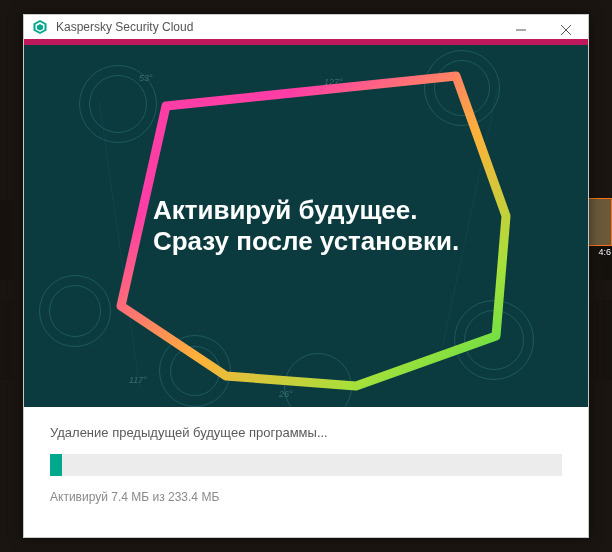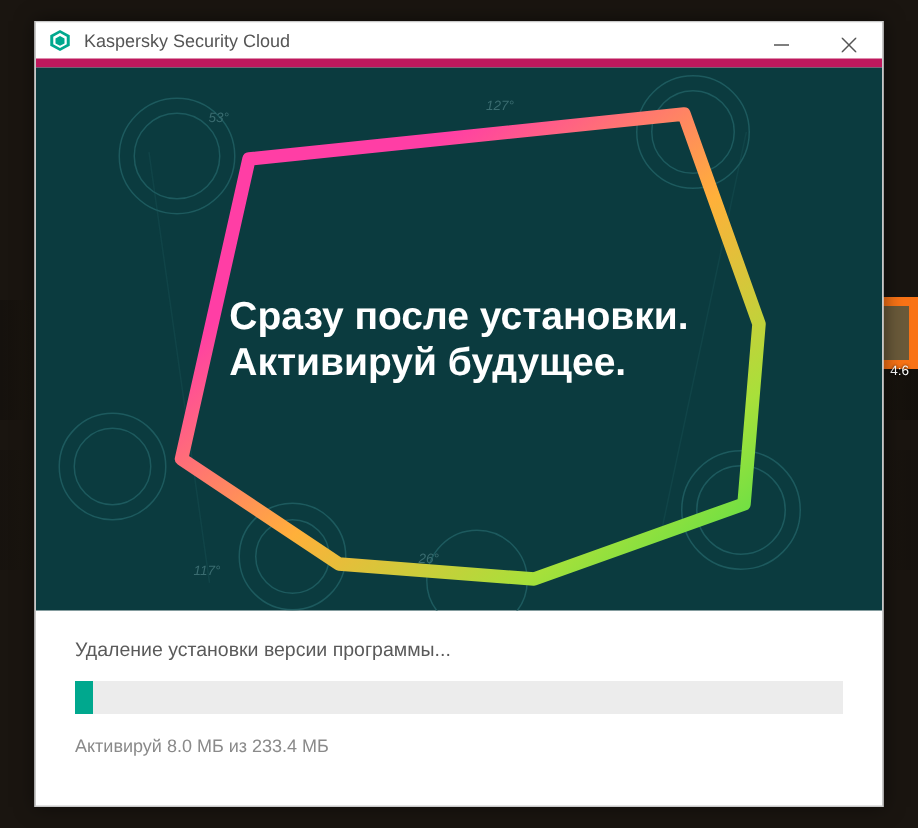--- a/index.html
+++ b/index.html
@@ -133,21 +133,21 @@
   height: 80px;
   left: 0; right: 0;
 }
 .side-thumb {
   position: absolute;
   right: 0;
   top: 198px;
   width: 34px;
   height: 48px;
   background: #6a5a3a;
-  border: 6px solid #f97316;
+  border: 1px solid #f97316;
 }
 .side-thumb .tag {
   position: absolute;
   bottom: -12px;
   right: 0;
   font-size: 9px;
   color: #fff;
   text-shadow: 0 0 2px #000;
 }
 </style>
@@ -197,46 +197,46 @@
     <div class="circ" style="width:80px;height:80px;left:430px;top:255px;"></div>
     <div class="circ" style="width:60px;height:60px;left:440px;top:265px;"></div>
     <div class="circ" style="width:72px;height:72px;left:135px;top:290px;"></div>
     <div class="circ" style="width:50px;height:50px;left:146px;top:301px;"></div>
     <div class="circ" style="width:68px;height:68px;left:260px;top:308px;"></div>
 
     <div class="line" style="width:1px;height:290px;left:95px;top:55px;transform:rotate(-8deg);opacity:0.3"></div>
     <div class="line" style="width:1px;height:270px;left:445px;top:40px;transform:rotate(12deg);opacity:0.3"></div>
 
     <span class="dim-label" style="left:115px;top:28px">53°</span>
-    <span class="dim-label" style="left:300px;top:20px">127°</span>
+    <span class="dim-label" style="left:300px;top:32px">127°</span>
     <span class="dim-label" style="left:105px;top:330px">117°</span>
-    <span class="dim-label" style="left:255px;top:322px">26°</span>
+    <span class="dim-label" style="left:255px;top:344px">26°</span>
 
     <svg class="heptagon" width="480" height="360" viewBox="0 0 480 360">
       <defs>
         <linearGradient id="hexgrad" x1="0%" y1="0%" x2="100%" y2="100%">
           <stop offset="0%" stop-color="#ff3ea5"></stop>
           <stop offset="25%" stop-color="#ff3ea5"></stop>
           <stop offset="55%" stop-color="#ffb03a"></stop>
           <stop offset="80%" stop-color="#a8e03a"></stop>
           <stop offset="100%" stop-color="#4be04a"></stop>
         </linearGradient>
       </defs>
       <polygon points="100,60 390,30 440,170 430,290 290,340 160,330 55,260" fill="none" stroke="url(#hexgrad)" stroke-width="9" stroke-linejoin="round"></polygon>
     </svg>
 
     <div class="hero-text">
+      <span class="hero-line">Активируй будущее.</span>
       <span class="hero-line">Сразу после установки.</span>
-      <span class="hero-line">Активируй будущее.</span>
     </div>
   </div>
 
   <div class="footer">
-    <div class="status-text">Удаление установки версии программы...</div>
+    <div class="status-text">Удаление предыдущей будущее программы...</div>
     <div class="progress-track">
       <div class="progress-fill" style="width: 2.4%;"></div>
     </div>
     <div class="download-text">
-      <span>Активируй </span><span>8.0 МБ</span><span> из </span><span>233.4 МБ</span>
+      <span>Активируй </span><span>7.4 МБ</span><span> из </span><span>233.4 МБ</span>
     </div>
   </div>
 
 </div>
 
 </body></html>

